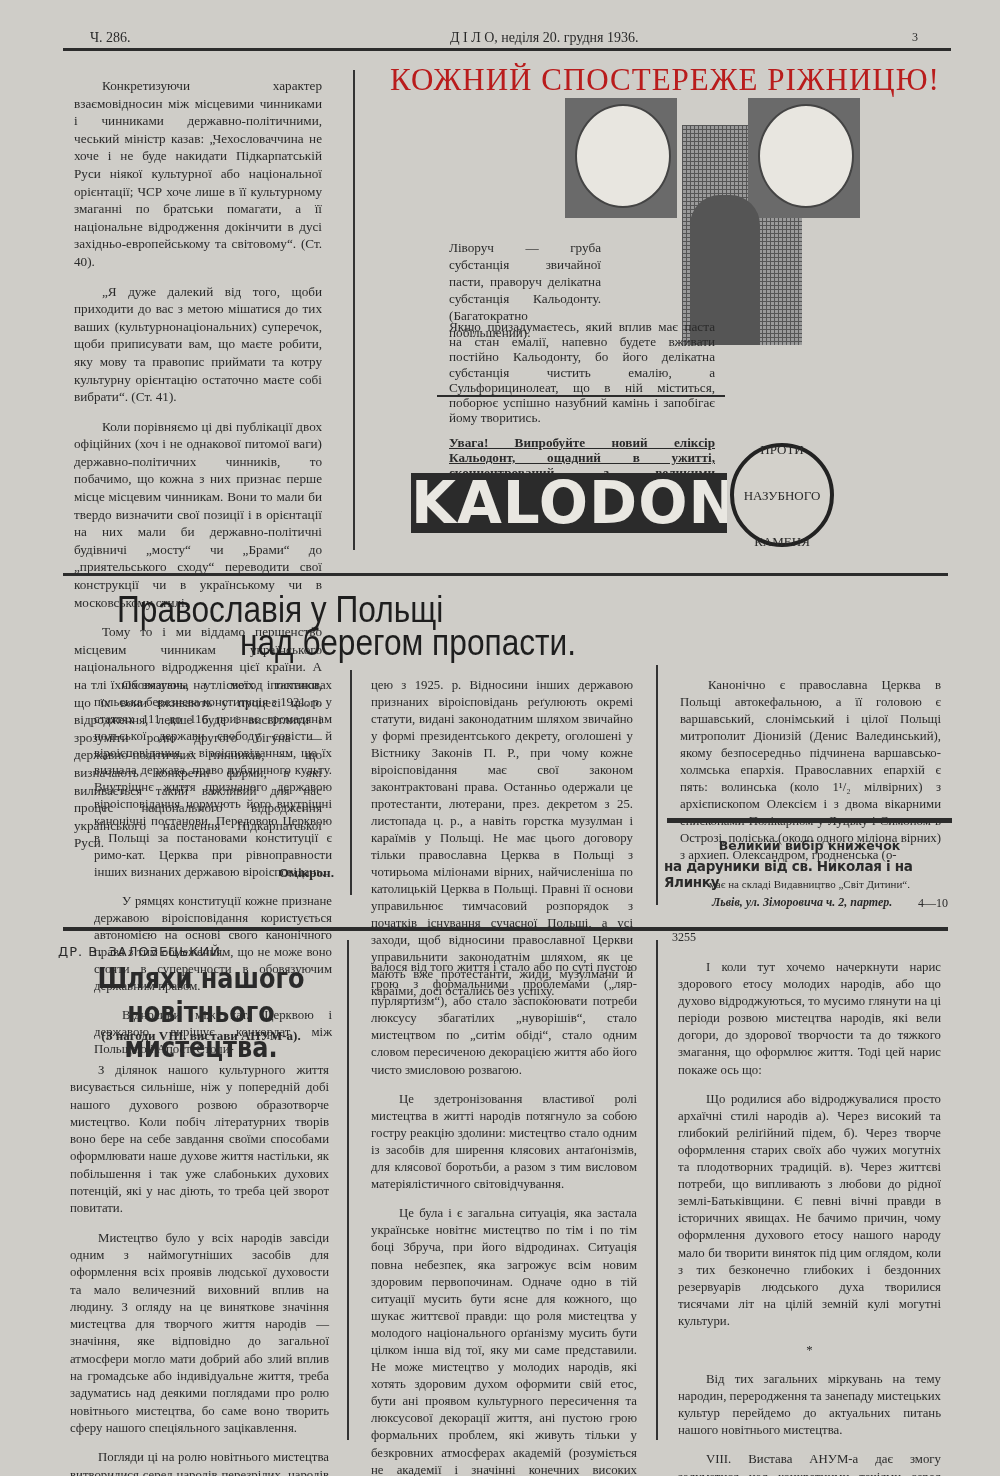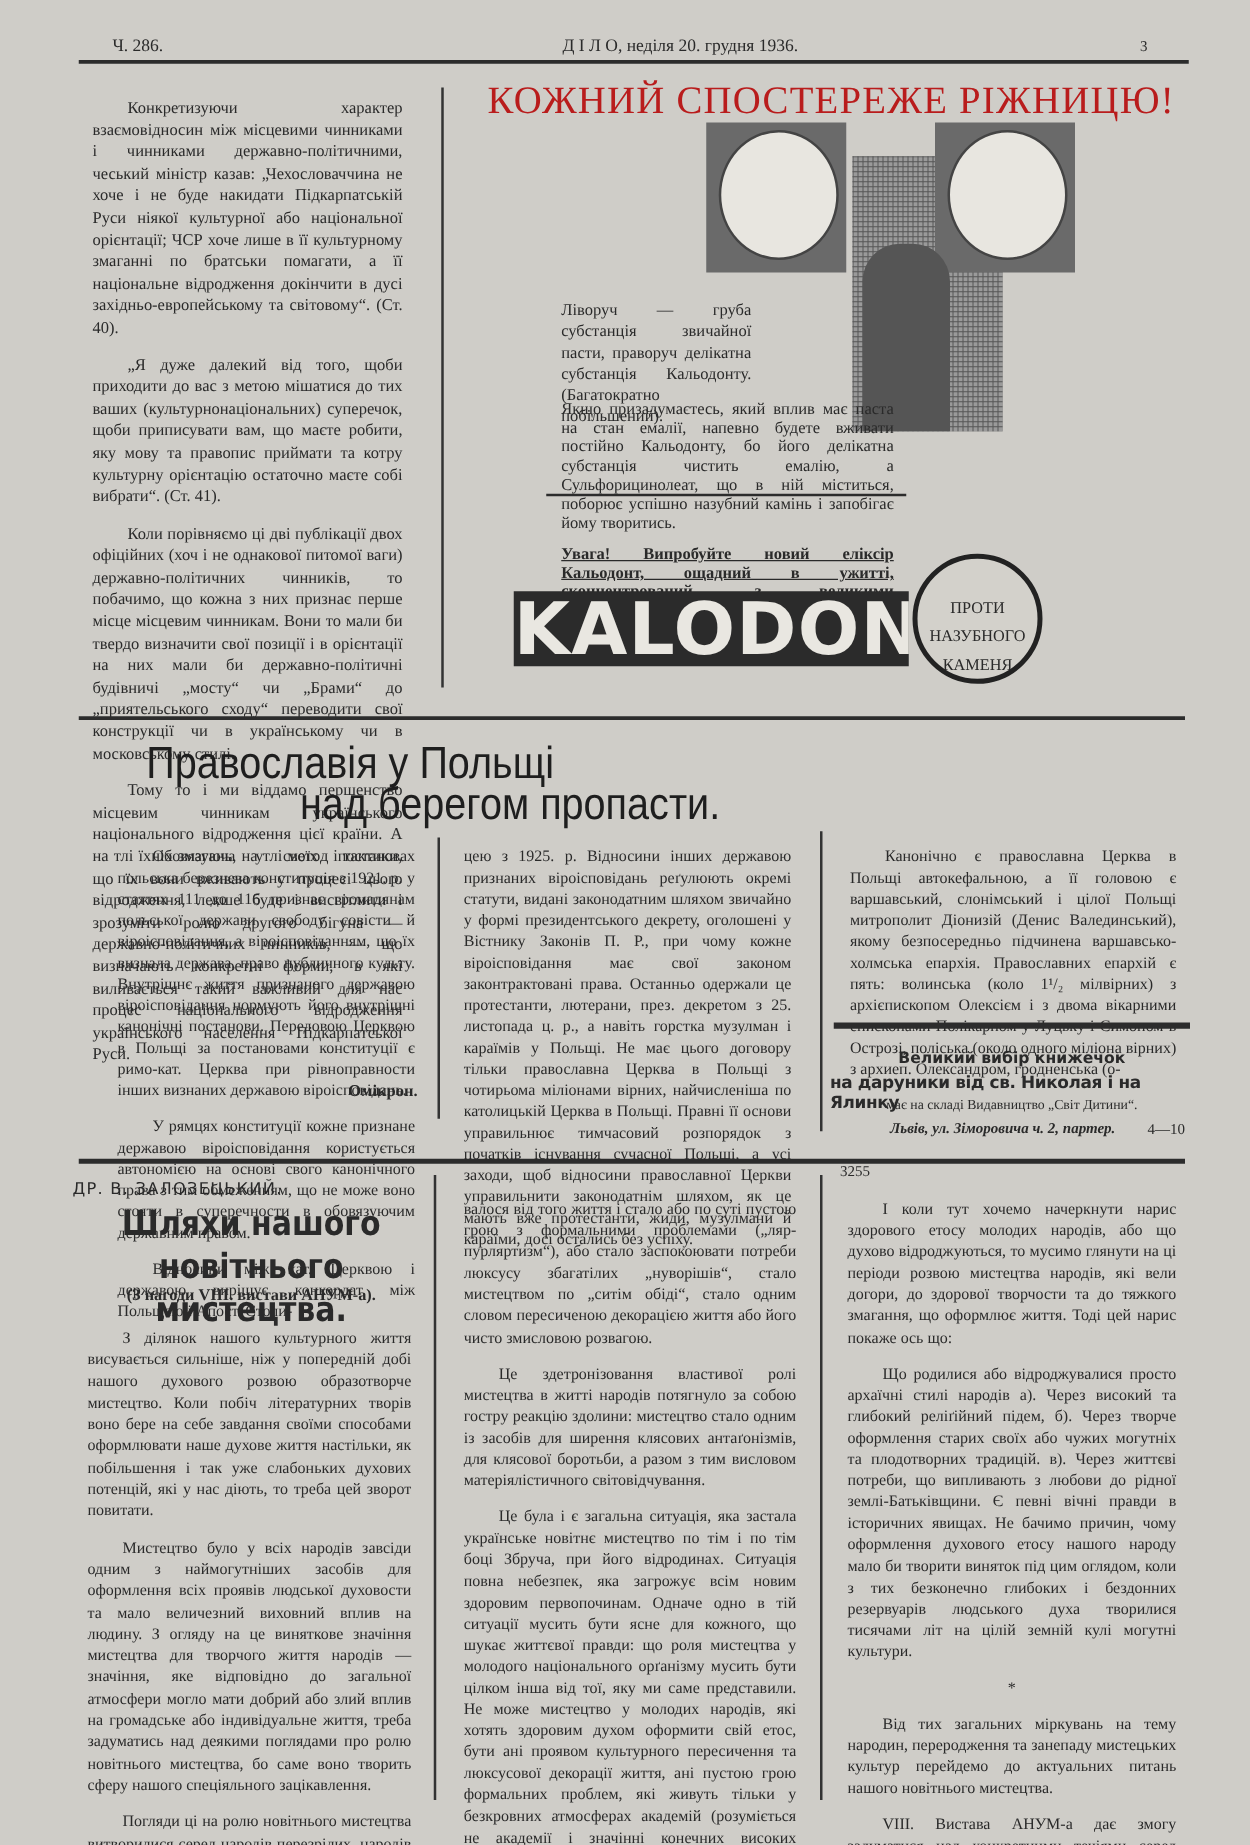--- a/index.html
+++ b/index.html
@@ -15,21 +15,21 @@
   .hdr{font-size:14px;top:30px;}
   .adtitle{font-family:Liberation Serif, serif;font-size:31px;letter-spacing:1px;color:#b91c1c;}
   .h1{font-family:"Liberation Sans","DejaVu Sans",sans-serif;font-size:36px;line-height:40px;font-weight:normal;color:#1e1e1e;transform:scaleX(0.88);transform-origin:left;}
   .h2{font-family:"DejaVu Sans",sans-serif;font-weight:bold;font-size:24px;line-height:30px;text-align:center;transform:scaleY(1.15);}
   .pic{position:absolute;background:#6a6a6a;}
   .circle{position:absolute;border-radius:50%;background:#e8e6e0;border:2px solid #444;}
   .grid{position:absolute;background-color:#9a9a9a;background-image:linear-gradient(#555 1px,transparent 1px),linear-gradient(90deg,#555 1px,transparent 1px);background-size:4px 4px;}
   .kalo{position:absolute;left:411px;top:473px;width:316px;height:60px;background:#2b2b2b;color:#e9e7e1;
     font-family:"DejaVu Sans",sans-serif;font-weight:bold;font-size:58px;line-height:60px;letter-spacing:1px;text-align:center;overflow:hidden;}
   .kcircle{position:absolute;left:730px;top:443px;width:96px;height:96px;border:4px solid #222;border-radius:50%;background:#d3d1cb;
-    font-size:13px;line-height:23px;text-align:center;display:flex;flex-direction:column;justify-content:flex-end;}
+    font-size:13px;line-height:23px;text-align:center;display:flex;flex-direction:column;justify-content:center;gap:23px;}
   .sans{font-family:"DejaVu Sans",sans-serif;}
 </style>
 </head>
 <body>
 
 <div class="abs hdr" style="left:90px;">Ч. 286.</div>
 <div class="abs hdr" style="left:450px;">Д І Л О,  неділя 20. грудня 1936.</div>
 <div class="abs hdr" style="left:912px;font-size:12px;">3</div>
 <div class="rule" style="left:63px;top:48px;width:888px;height:3px;"></div>
 

